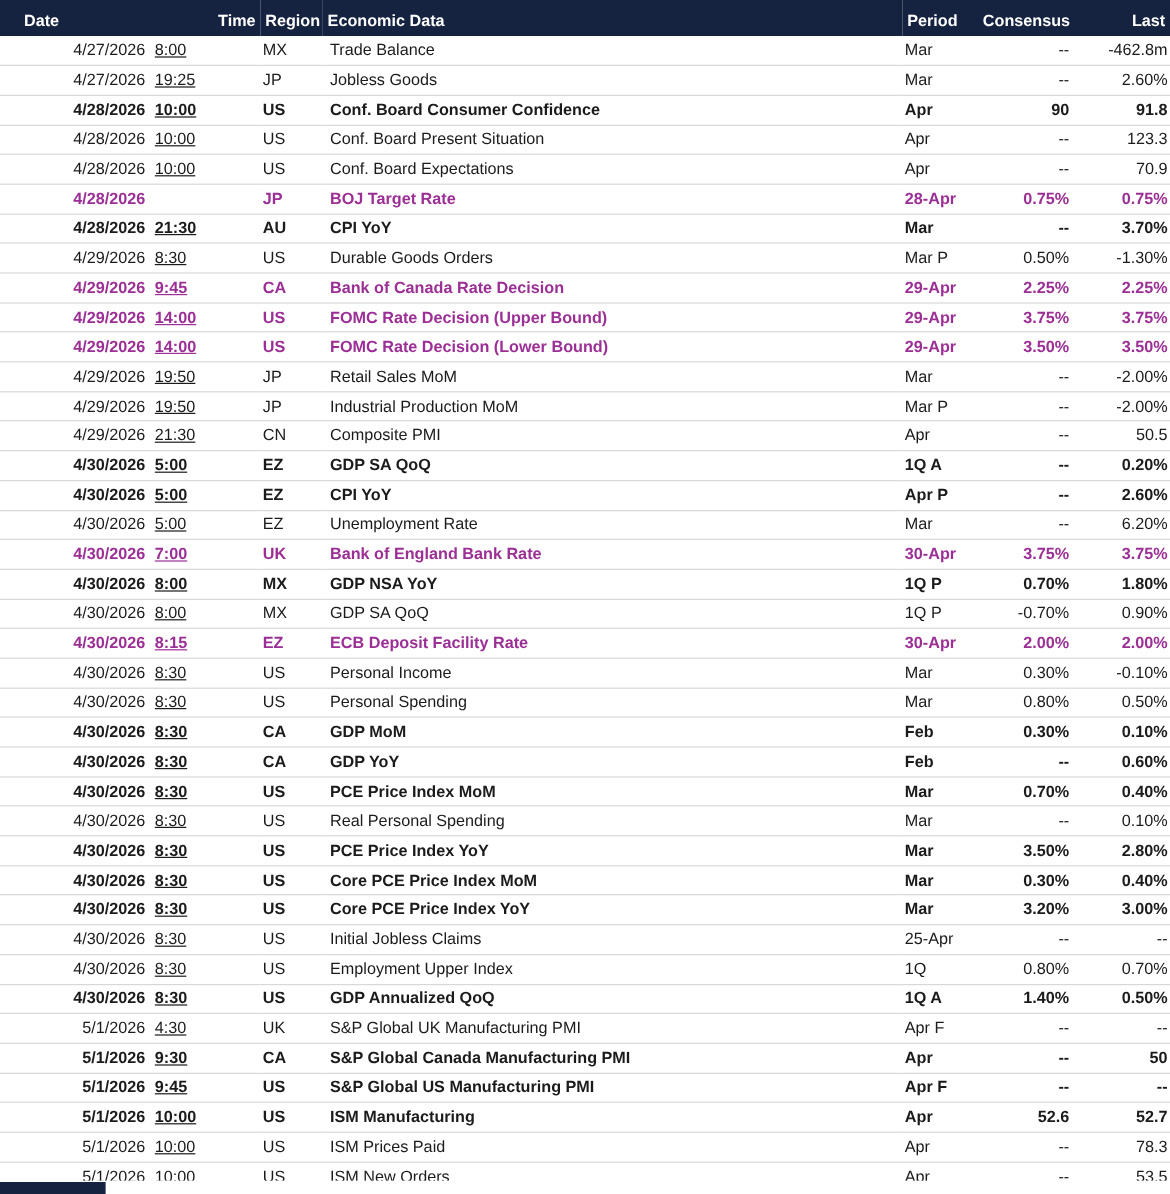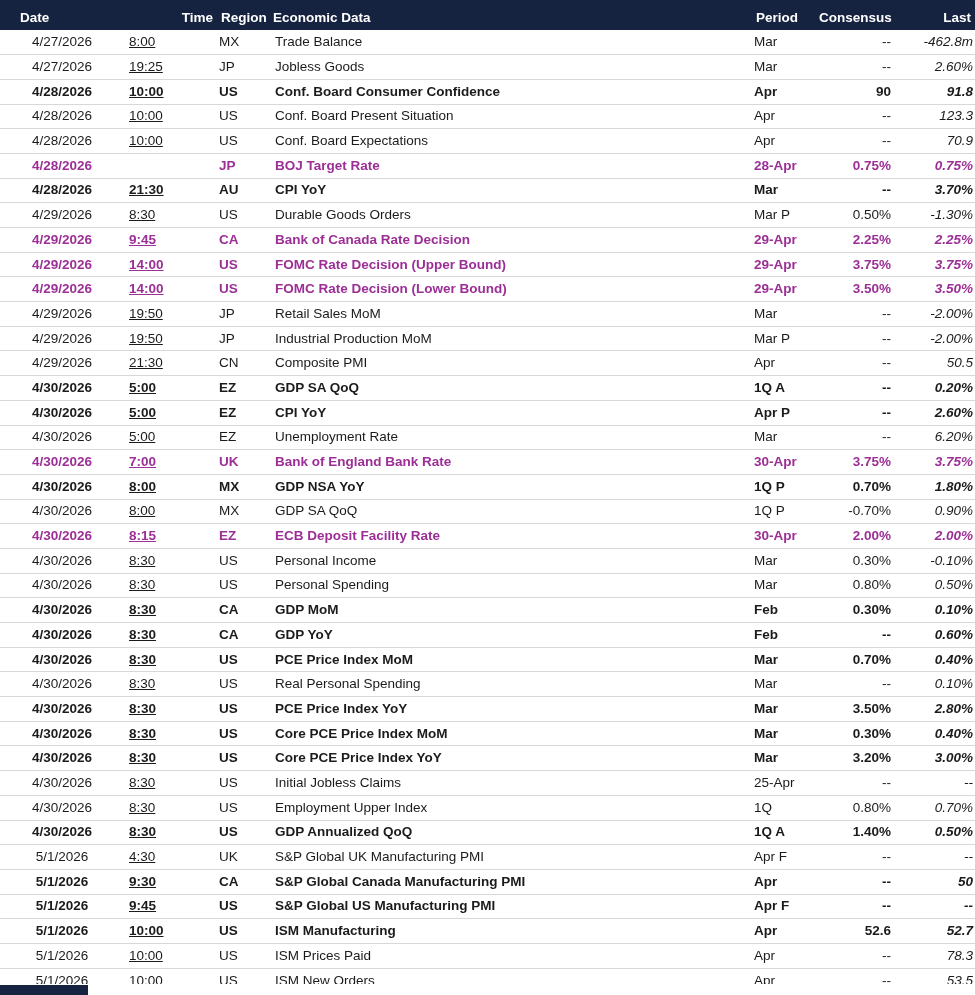--- a/index.html
+++ b/index.html
@@ -50,27 +50,27 @@
     padding: 3px 4px 4px 4px;
     vertical-align: middle;
     white-space: nowrap;
     overflow: hidden;
     border-bottom: 1px solid #d8d8d8;
     height: 24.7px;
     color: #1b1b1b;
   }
   tbody tr:last-child td { border-bottom: none; }
 
-  td.date { text-align: center; padding-left: 3px; }
+  td.date { text-align: right; padding-left: 3px; }
   td.time { text-align: left; padding-right: 7px; text-decoration: underline; }
   td.region { text-align: left; padding-left: 2px; }
   td.data  { text-align: left; padding-left: 6px; }
   td.period { text-align: left; padding-left: 2px; }
   td.cons { text-align: right; padding-right: 4px; }
-  td.last { text-align: right; padding-right: 2px; font-style: italic; }
+  td.last { text-align: right; padding-right: 2px; }
 
   tr.bold td { font-weight: bold; }
   tr.hl td { color: #9c2f96; font-weight: bold; }
 
   
   #bottom-band {
     position: absolute;
     left: 0;
     bottom: 0;
     width: 975px;

